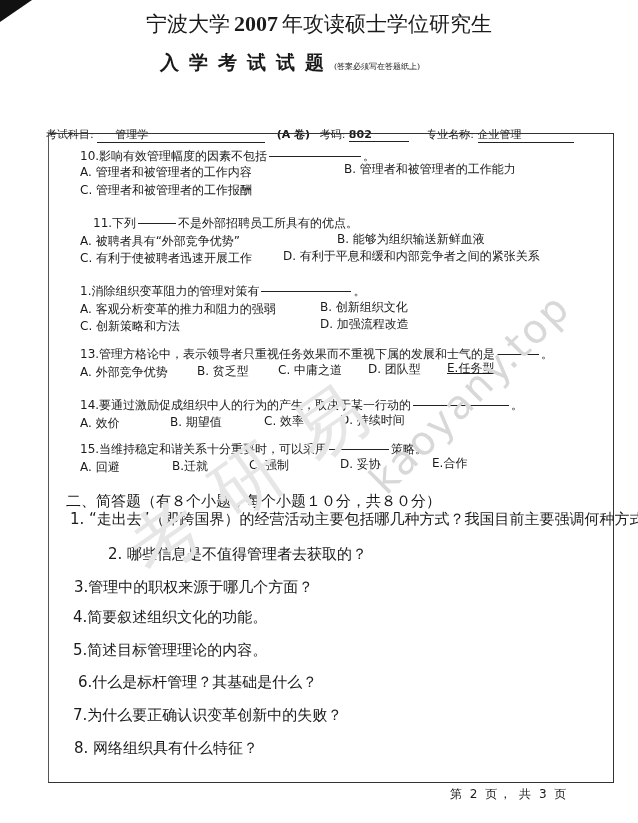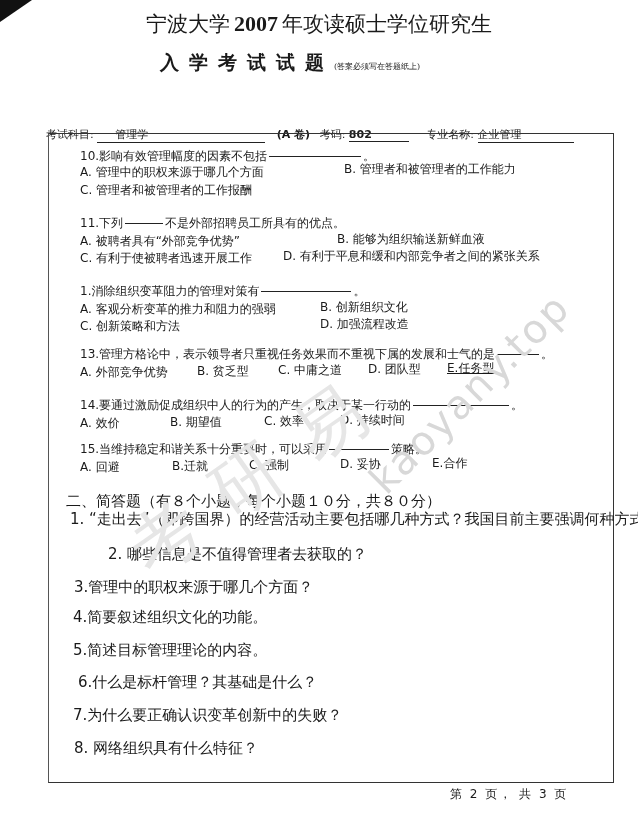--- a/index.html
+++ b/index.html
@@ -72,25 +72,25 @@
   <span class="u b" style="width:60px;margin-top:24px;">802</span>
   <span style="margin-left:14px;">专业名称:</span>
   <span class="u" style="width:96px;">企业管理</span>
 </div>
 
 <div class="box"></div>
 
 <div class="q" style="top:148px;">
   <span>10.影响有效管理幅度的因素不包括</span><span class="blank" style="width:92px;"></span><span>。</span>
 </div>
-<div class="opt" style="top:164px;left:80px;">A. 管理中的职权来源于哪几个方面</div>
+<div class="opt" style="top:164px;left:80px;">A. 管理者和被管理者的工作内容</div>
 <div class="opt" style="top:161px;left:344px;">B. 管理者和被管理者的工作能力</div>
 <div class="opt" style="top:182px;left:80px;">C. 管理者和被管理者的工作报酬</div>
 
-<div class="q" style="top:215px;">
+<div class="q" style="top:215px;margin-left:13px;">
   <span>11.下列</span><span class="blank" style="width:38px;"></span><span>不是外部招聘员工所具有的优点。</span>
 </div>
 <div class="opt" style="top:233px;left:80px;">A. 被聘者具有“外部竞争优势”</div>
 <div class="opt" style="top:231px;left:337px;">B. 能够为组织输送新鲜血液</div>
 <div class="opt" style="top:250px;left:80px;">C. 有利于使被聘者迅速开展工作</div>
 <div class="opt" style="top:248px;left:283px;">D. 有利于平息和缓和内部竞争者之间的紧张关系</div>
 
 <div class="q" style="top:283px;">
   <span>1.消除组织变革阻力的管理对策有</span><span class="blank" style="width:90px;"></span><span>。</span>
 </div>

